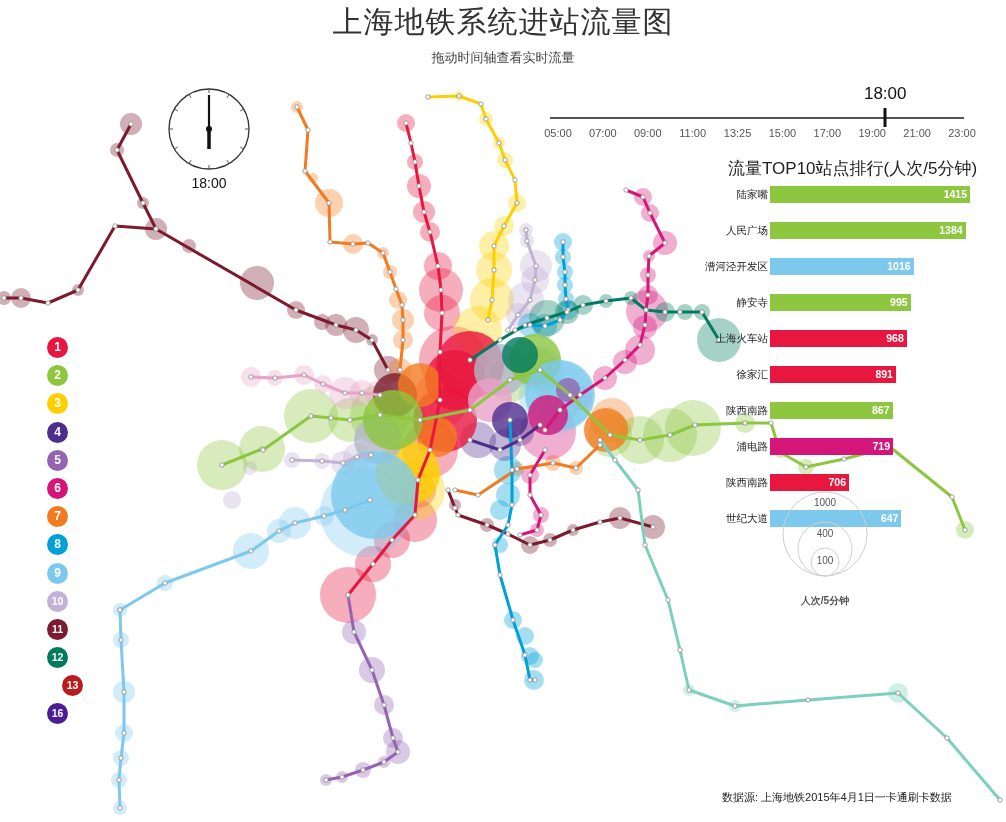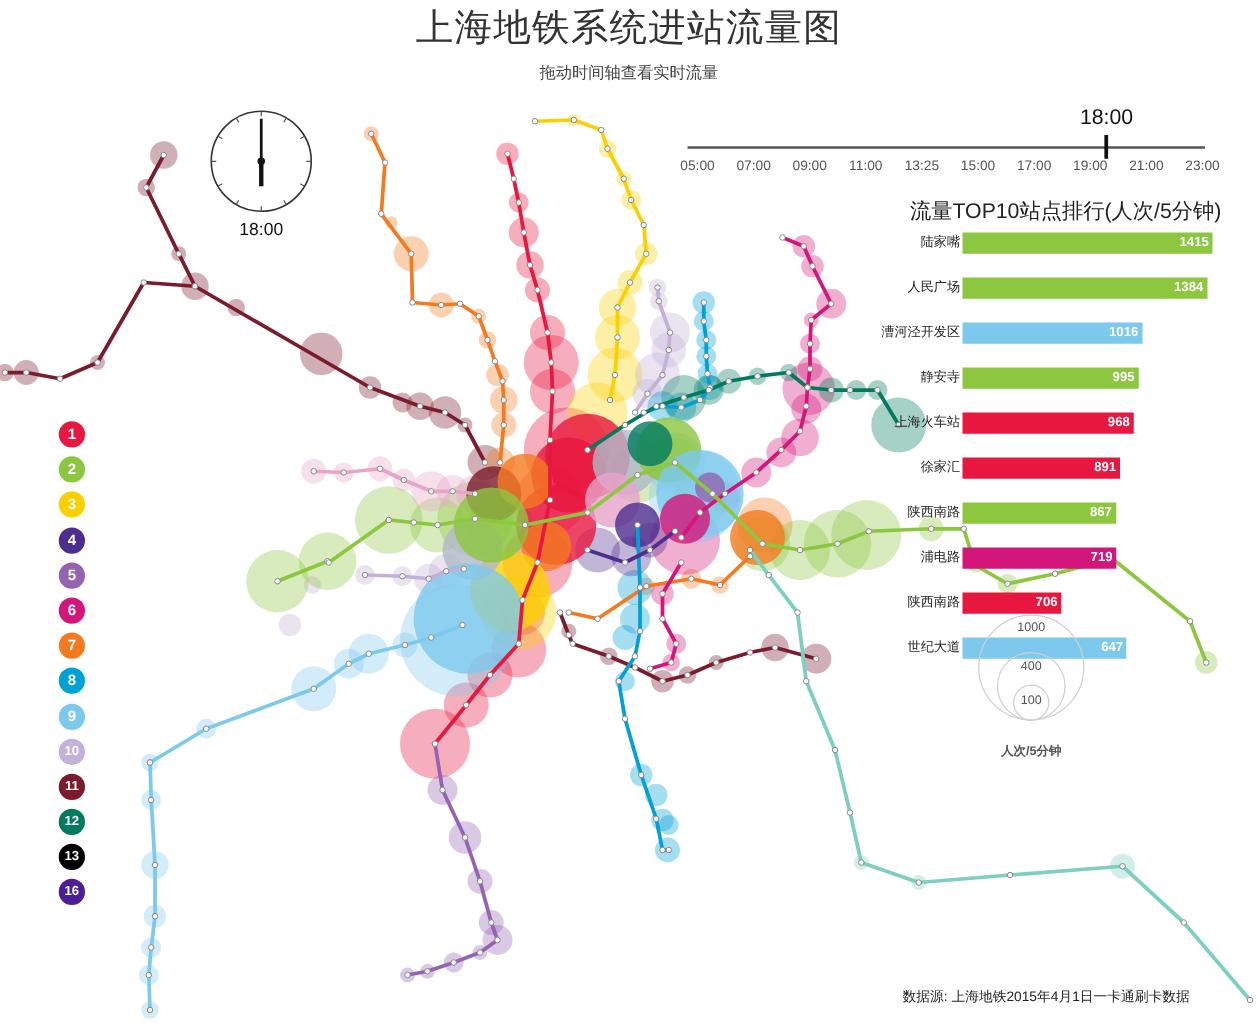--- a/index.html
+++ b/index.html
@@ -576,21 +576,21 @@
     <div class="legend-item" style="background: rgb(252, 208, 0); font-size: 12px;">3</div>
     <div class="legend-item" style="background: rgb(78, 45, 140); font-size: 12px;">4</div>
     <div class="legend-item" style="background: rgb(148, 100, 179); font-size: 12px;">5</div>
     <div class="legend-item" style="background: rgb(212, 22, 122); font-size: 12px;">6</div>
     <div class="legend-item" style="background: rgb(244, 122, 32); font-size: 12px;">7</div>
     <div class="legend-item" style="background: rgb(0, 160, 216); font-size: 12px;">8</div>
     <div class="legend-item" style="background: rgb(125, 201, 238); font-size: 12px;">9</div>
     <div class="legend-item" style="background: rgb(196, 177, 216); font-size: 10.5px;">10</div>
     <div class="legend-item" style="background: rgb(123, 27, 45); font-size: 10.5px;">11</div>
     <div class="legend-item" style="background: rgb(0, 123, 95); font-size: 10.5px;">12</div>
-    <div class="legend-item" style="background: #000000; font-size: 10.5px;">13</div>
+    <div class="legend-item" style="background: #b91c1c; font-size: 10.5px; margin-left: 15px;">13</div>
     <div class="legend-item" style="background: #4c1d95; font-size: 10.5px;">16</div>
   </div>
 
 <div class="size-legend">
   <svg width="110" height="90" style="position:absolute;left:0;top:0">
     <circle cx="55" cy="44" r="42" fill="none" stroke="#cfcfcf" stroke-width="1"></circle>
     <circle cx="55" cy="59" r="27" fill="none" stroke="#cfcfcf" stroke-width="1"></circle>
     <circle cx="55" cy="72" r="14" fill="none" stroke="#cfcfcf" stroke-width="1"></circle>
   </svg>
   <div class="lbl" style="left:55px;top:7px">1000</div>

